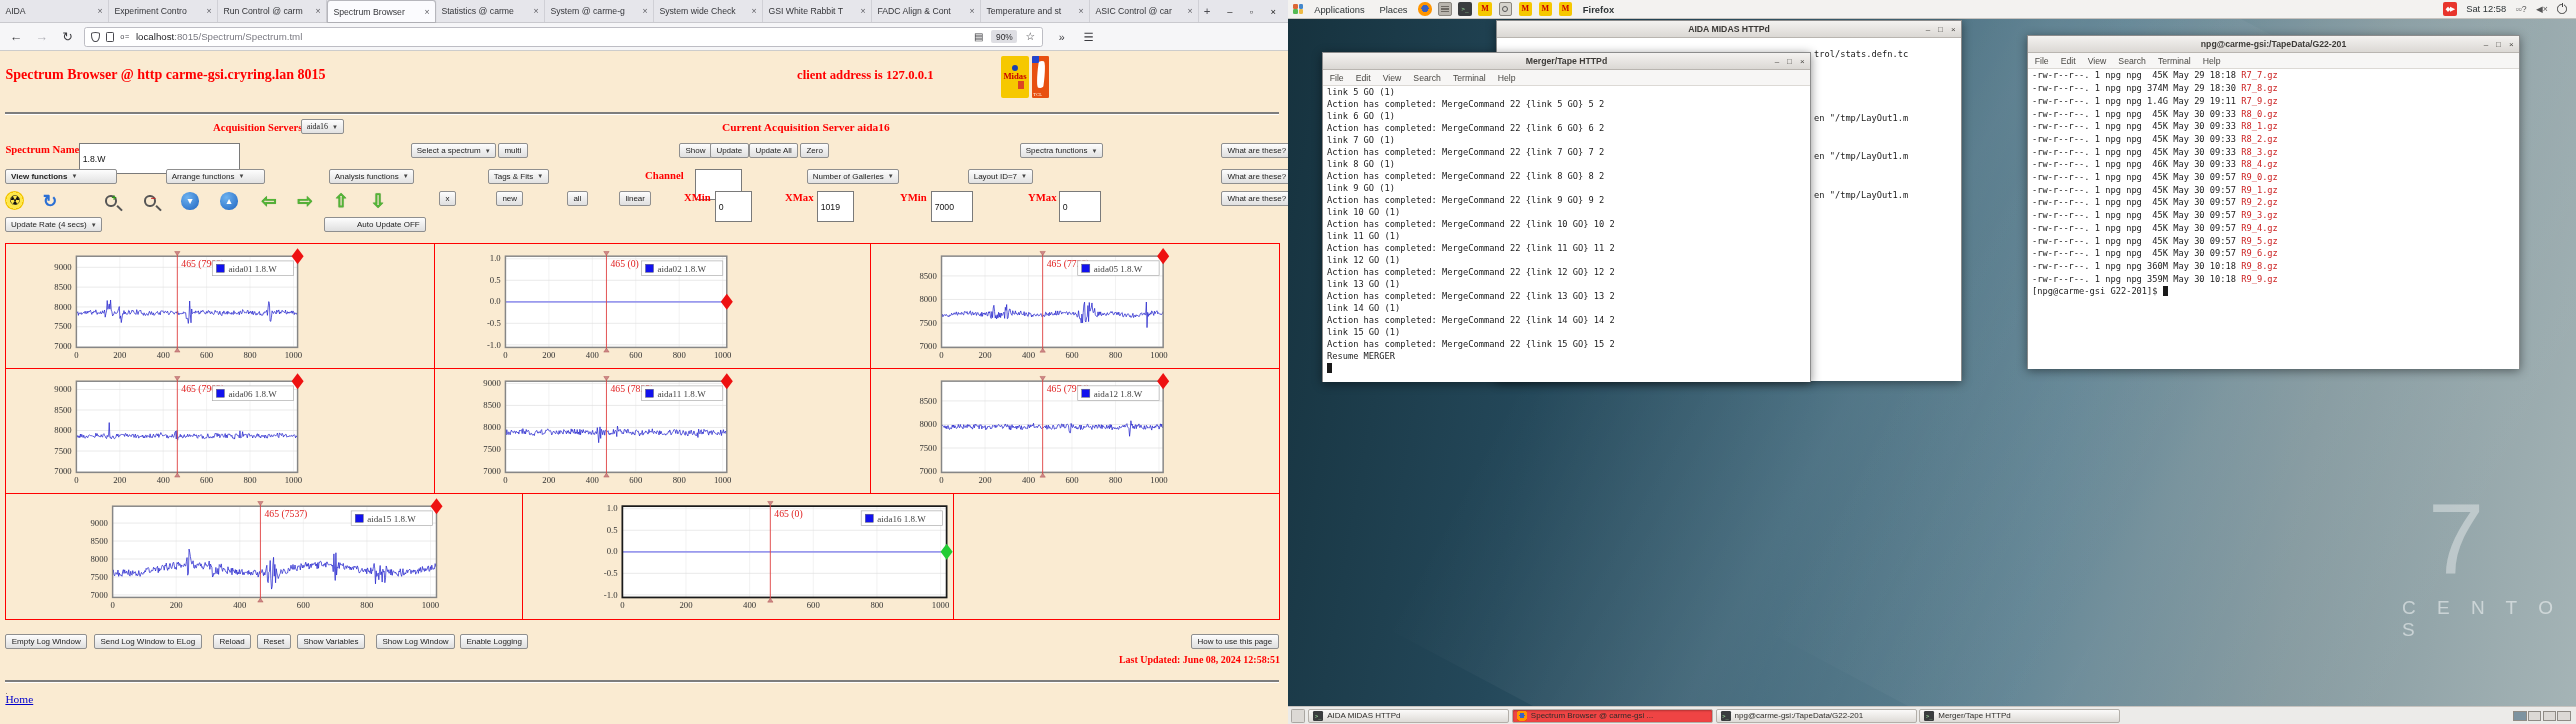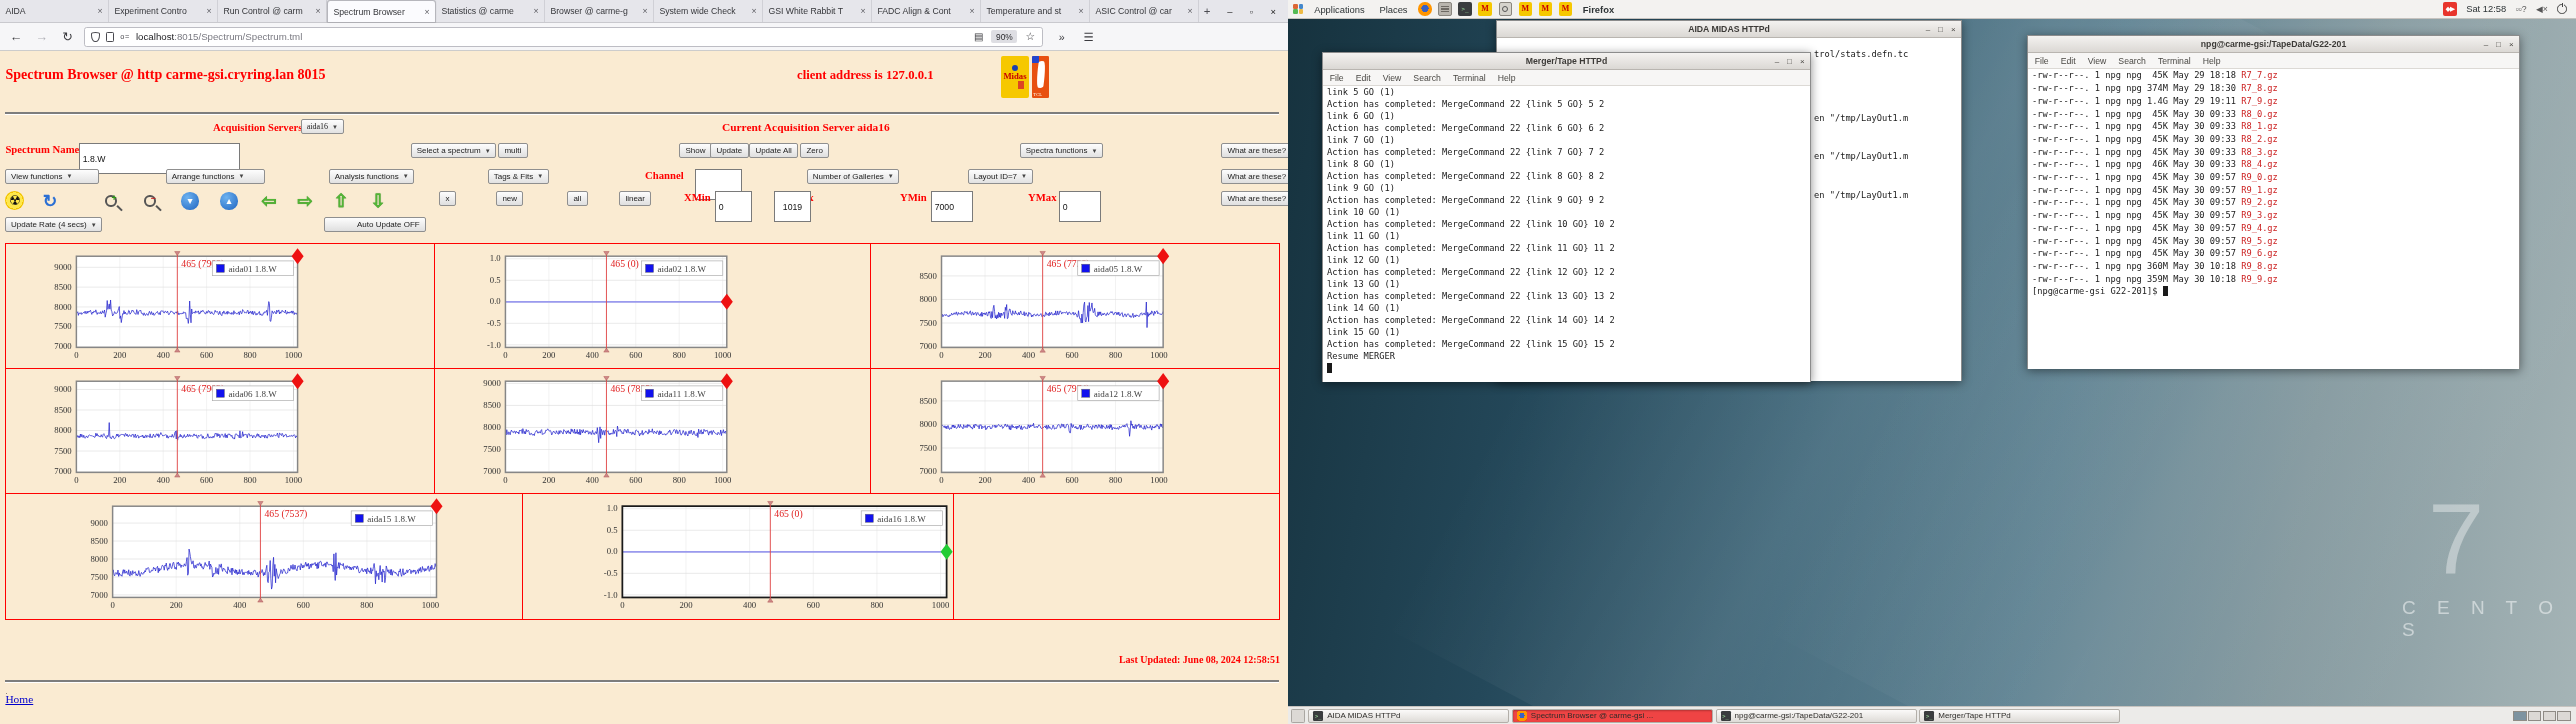--- a/index.html
+++ b/index.html
@@ -182,21 +182,21 @@
       </div>
       <div class="tab active">
         <span class="tlabel">Spectrum Browser</span>
         <span class="tclose">×</span>
       </div>
       <div class="tab">
         <span class="tlabel">Statistics @ carme</span>
         <span class="tclose">×</span>
       </div>
       <div class="tab">
-        <span class="tlabel">Browser @ carme-g</span>
+        <span class="tlabel">System @ carme-g</span>
         <span class="tclose">×</span>
       </div>
       <div class="tab">
         <span class="tlabel">System wide Check</span>
         <span class="tclose">×</span>
       </div>
       <div class="tab">
         <span class="tlabel">GSI White Rabbit T</span>
         <span class="tclose">×</span>
       </div>
@@ -269,21 +269,21 @@
         <span class="btn ctl" style="left: 498px; top: 4px;">multi</span>
         <span class="btn ctl" style="left: 679px; top: 4px;">Show</span>
         <span class="btn ctl" style="left: 710px; top: 4px;">Update</span>
         <span class="btn ctl" style="left: 749px; top: 4px;">Update All</span>
         <span class="btn ctl" style="left: 800px; top: 4px;">Zero</span>
         <span class="sel ctl" style="left: 1020px; top: 4px;">
           <span>Spectra functions</span>
           <span class="arr">▼</span>
         </span>
         <span class="btn ctl" style="left: 1221px; top: 4px;">What are these?</span>
-        <span class="sel ctl" style="width: 94px; left: 5.4px; top: 29.5px;">
+        <span class="sel ctl" style="width: 112px; left: 5.4px; top: 29.5px; font-weight: bold;">
           <span>View functions</span>
           <span class="arr">▼</span>
         </span>
         <span class="sel ctl" style="width: 99px; left: 166px; top: 29.5px;">
           <span>Arrange functions</span>
           <span class="arr">▼</span>
         </span>
         <span class="sel ctl" style="left: 329px; top: 29.5px;">
           <span>Analysis functions</span>
           <span class="arr">▼</span>
@@ -325,21 +325,21 @@
         <span class="icon garrow ctl" style="left: 295px; top: 52px;">⇨</span>
         <span class="icon garrow ctl" style="left: 331px; top: 52px;">⇧</span>
         <span class="icon garrow ctl" style="left: 368px; top: 52px;">⇩</span>
         <span class="btn ctl" style="left: 439px; top: 52px;">x</span>
         <span class="btn ctl" style="left: 496px; top: 52px;">new</span>
         <span class="btn ctl" style="left: 567px; top: 52px;">all</span>
         <span class="btn ctl" style="left: 619px; top: 52px;">linear</span>
         <span class="lblred ctl" style="left: 684px; top: 52px;">XMin</span>
         <input class="inp ctl" value="0" style="width: 37px; left: 715px; top: 52px;">
         <span class="lblred ctl" style="left: 785px; top: 52px;">XMax</span>
-        <input class="inp ctl" value="1019" style="width: 37px; left: 774px; top: 52px; text-align: center;">
+        <input class="inp ctl" value="1019" style="width: 37px; left: 817px; top: 52px;">
         <span class="lblred ctl" style="left: 900px; top: 52px;">YMin</span>
         <input class="inp ctl" value="7000" style="width: 42px; left: 931px; top: 52px;">
         <span class="lblred ctl" style="left: 1028px; top: 52px;">YMax</span>
         <input class="inp ctl" value="0" style="width: 42px; left: 1059px; top: 52px;">
         <span class="btn ctl" style="left: 1221px; top: 52px;">What are these?</span>
         <span class="sel ctl" style="left: 5.4px; top: 78px;">
           <span>Update Rate (4 secs)</span>
           <span class="arr">▼</span>
         </span>
         <span class="btn ctl" style="left: 324px; top: 78px; padding-left: 32px;">Auto Update OFF</span>
@@ -616,20 +616,30 @@
               <text x="374.40726202158976" y="34" font-family="Liberation Serif, serif" font-size="14.5" fill="#e02020">465 (0)</text>
               <rect x="503.8" y="25" width="121.19999999999999" height="22" fill="#ffffff" stroke="#aaaaaa" stroke-width="1"></rect>
               <rect x="509.8" y="30" width="12" height="12" fill="#1111ee" stroke="#666" stroke-width="0.7"></rect>
               <text x="527.8" y="41" font-family="Liberation Serif, serif" font-size="13.5" fill="#444">aida16 1.8.W</text>
               <polygon points="631,74 640,86 631,98 622,86" fill="#22cc33"></polygon>
             </svg></div>
           <div class="gcell" style="width: 326px;"></div>
         </div>
       </div>
 
+    <div class="footbtns" id="footbtns">
+        <span class="btn" style="position: absolute; left: 5.4px; top: 0px;">Empty Log Window</span>
+        <span class="btn" style="position: absolute; left: 94px; top: 0px;">Send Log Window to ELog</span>
+        <span class="btn" style="position: absolute; left: 213px; top: 0px;">Reload</span>
+        <span class="btn" style="position: absolute; left: 257px; top: 0px;">Reset</span>
+        <span class="btn" style="position: absolute; left: 297px; top: 0px;">Show Variables</span>
+        <span class="btn" style="position: absolute; left: 376px; top: 0px;">Show Log Window</span>
+        <span class="btn" style="position: absolute; left: 460px; top: 0px;">Enable Logging</span>
+        <span class="btn" style="position: absolute; right: 9.4px; top: 0px;">How to use this page</span>
+      </div>
     <div class="lastupd">Last Updated: June 08, 2024 12:58:51</div>
     <div class="hrline" style="top:628px"></div>
     <div class="dotline">.</div>
     <a class="homelink">Home</a>
   </div>
 </div>
 
 <div class="mon" id="mon-right">
   <div class="desktop">
     <div class="beam" style="left:282px"></div>

